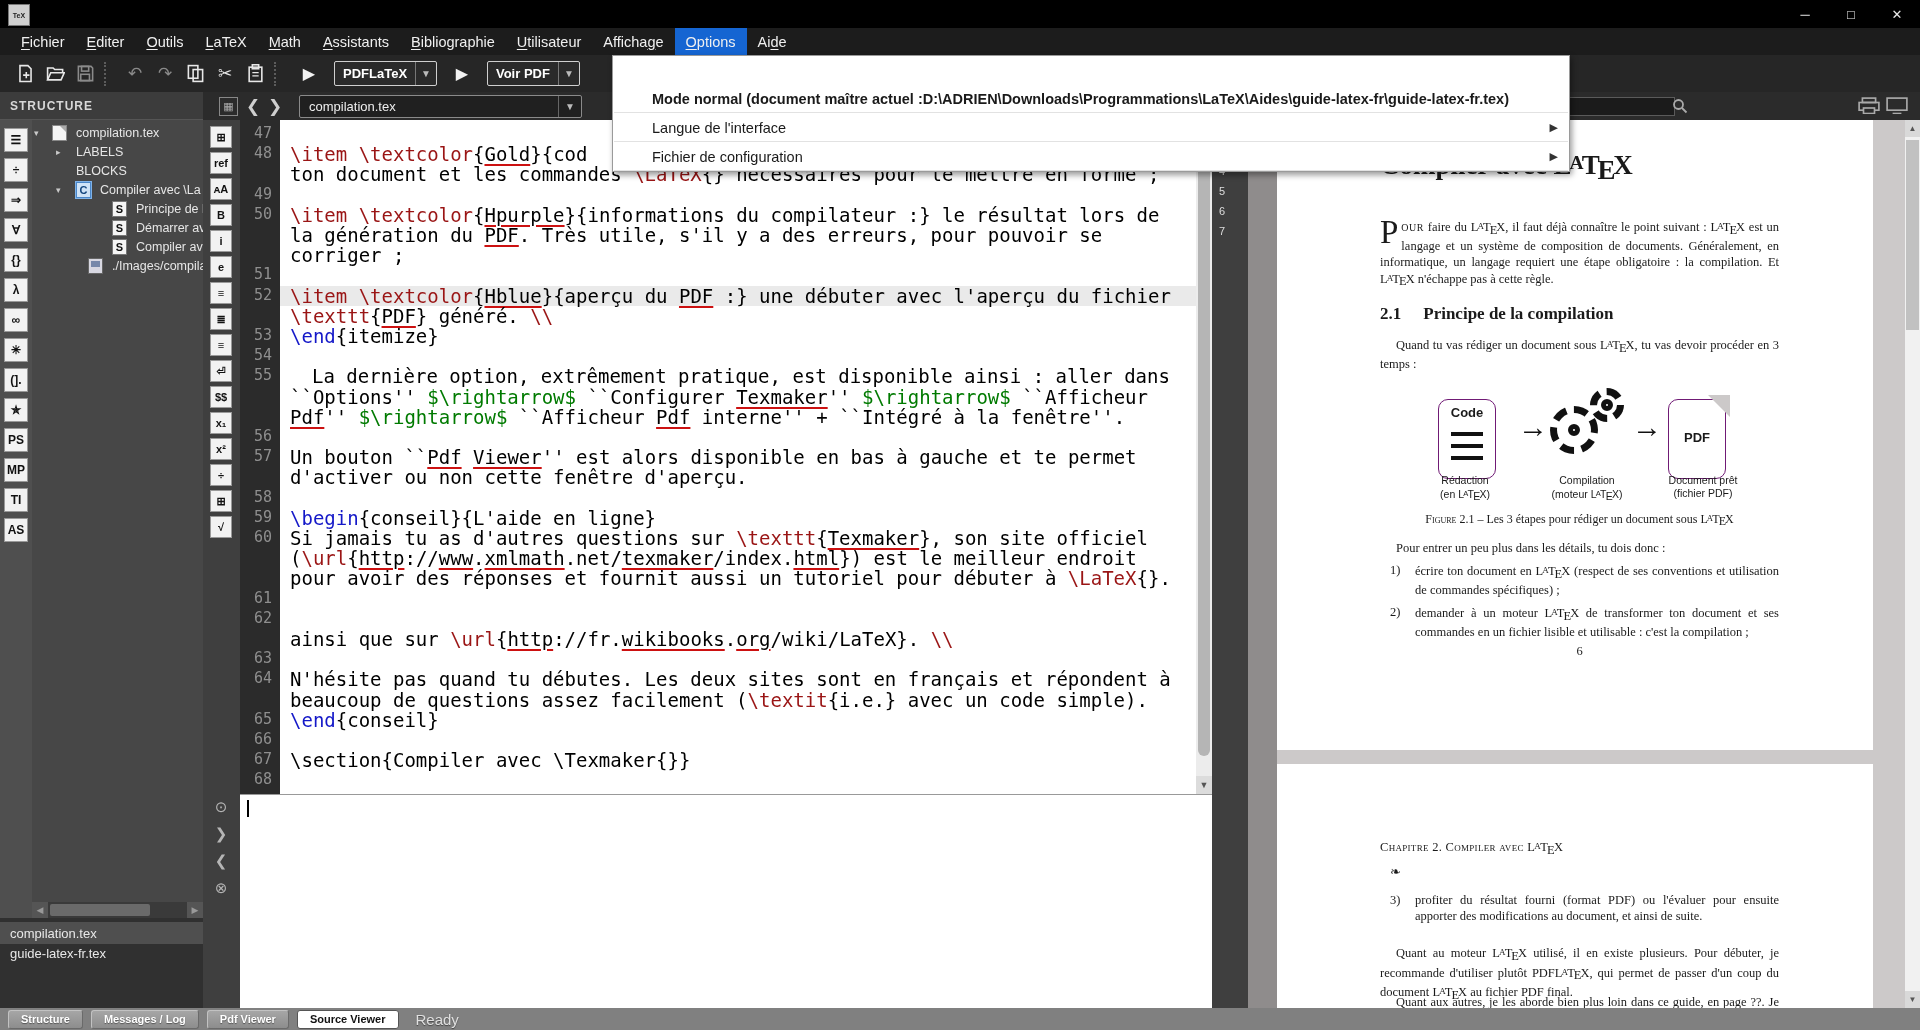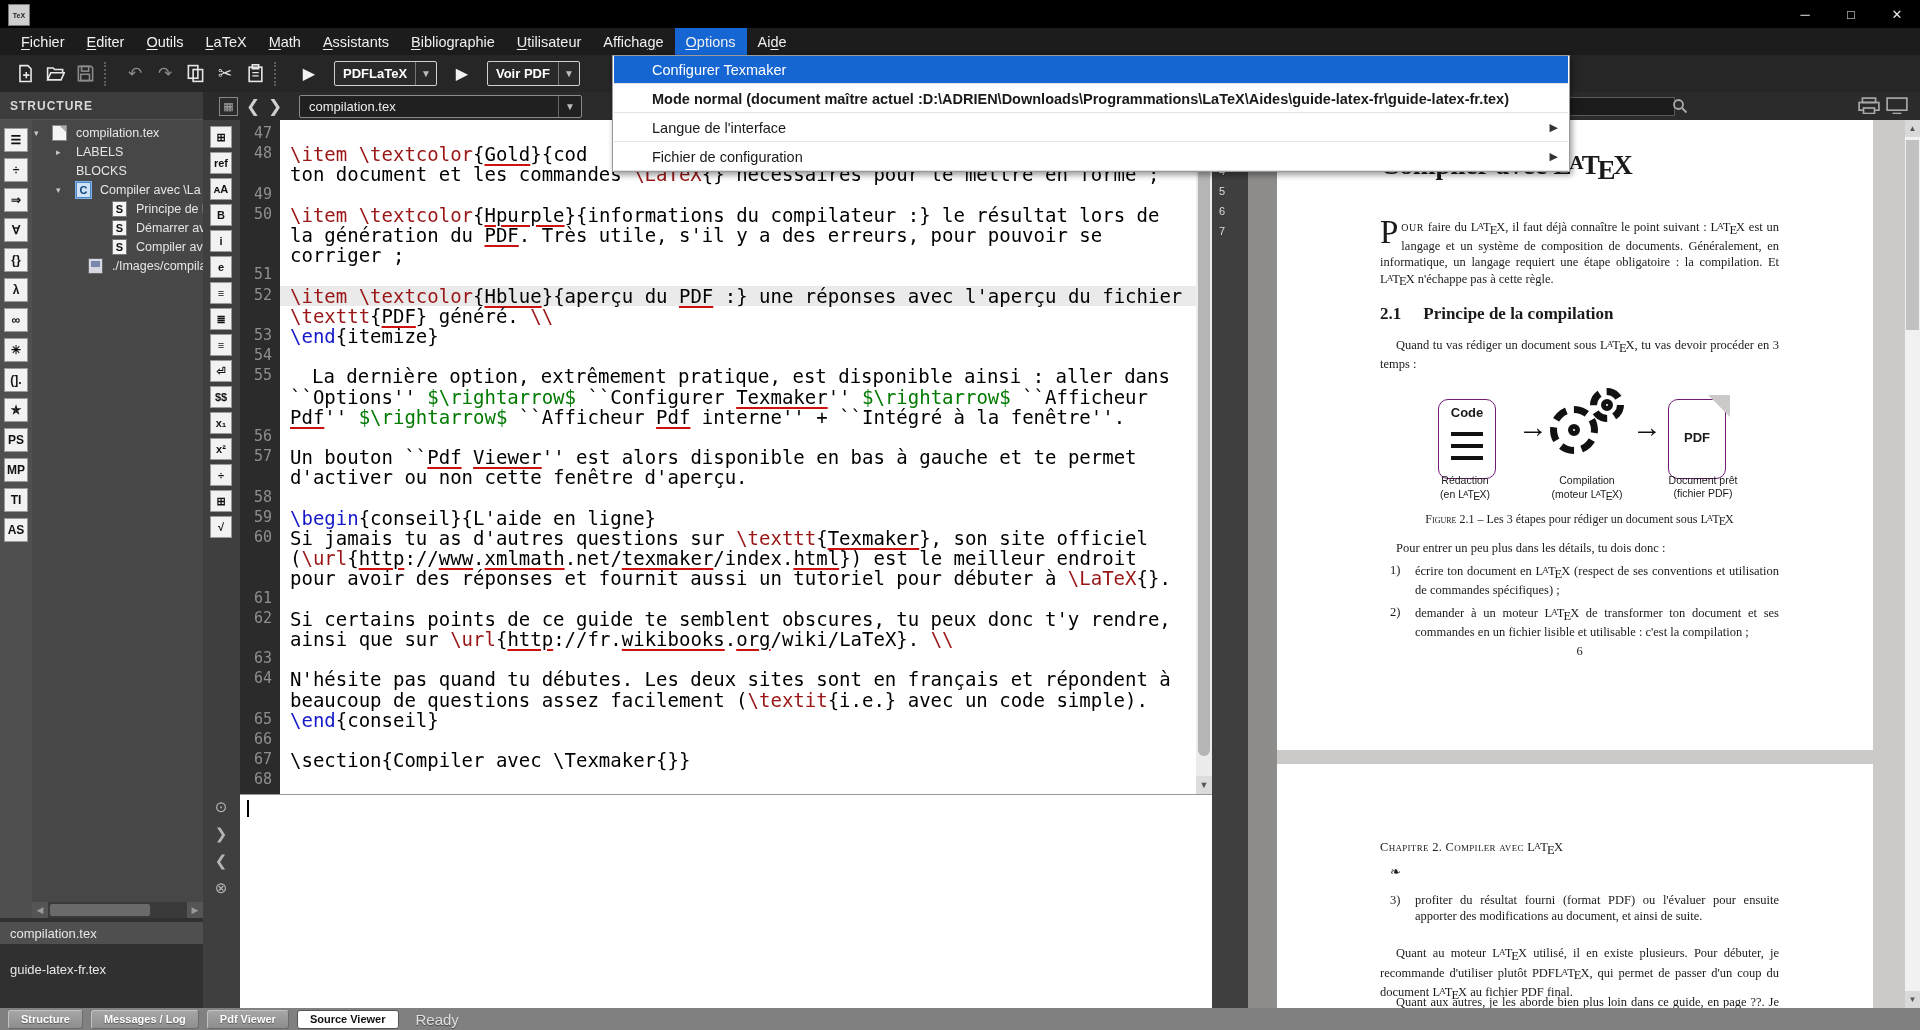--- a/index.html
+++ b/index.html
@@ -311,21 +311,21 @@
       </div>
     </div>
   <div class="abs hscroll">
     <div class="btn" style="left:0;">◀</div>
     <div class="thumb"></div>
     <div class="btn" style="right:0;">▶</div>
   </div>
 
   <div class="abs filelist">
       <div class="frow sel" style="top: 4px;">compilation.tex</div>
-      <div class="frow" style="top: 40px;">guide-latex-fr.tex</div>
+      <div class="frow" style="top: 24px;">guide-latex-fr.tex</div>
     </div>
 
   <div class="abs symcol2">
       <div class="symbox" style="top: 6px;">⊞</div>
       <div class="symbox" style="top: 32px;">ref</div>
       <div class="symbox" style="top: 58px;">ᴀA</div>
       <div class="symbox" style="top: 84px;">B</div>
       <div class="symbox" style="top: 110px;">i</div>
       <div class="symbox" style="top: 136px;">e</div>
       <div class="symbox" style="top: 162px;">≡</div>
@@ -370,37 +370,36 @@
     </div>
   <div class="abs editor">
       <div class="crow" style="top: 4px;"></div>
       <div class="crow" style="top: 24.2px;"><span class="sg-c">\item \textcolor</span><span class="sg-t">{</span><span class="sg-tu">Gold</span><span class="sg-t">}{cod</span></div>
       <div class="crow" style="top: 44.4px;"><span class="sg-t">ton document et les commandes </span><span class="sg-c">\LaTeX</span><span class="sg-t">{} nécessaires pour le mettre en forme ;</span></div>
       <div class="crow" style="top: 64.6px;"></div>
       <div class="crow" style="top: 84.8px;"><span class="sg-c">\item \textcolor</span><span class="sg-t">{</span><span class="sg-tu">Hpurple</span><span class="sg-t">}{informations du compilateur :} le résultat lors de</span></div>
       <div class="crow" style="top: 105px;"><span class="sg-t">la génération du </span><span class="sg-tu">PDF</span><span class="sg-t">. Très utile, s'il y a des erreurs, pour pouvoir se</span></div>
       <div class="crow" style="top: 125.2px;"><span class="sg-t">corriger ;</span></div>
       <div class="crow" style="top: 145.4px;"></div>
-      <div class="crow cur" style="top: 165.6px;"><span class="sg-c">\item \textcolor</span><span class="sg-t">{</span><span class="sg-tu">Hblue</span><span class="sg-t">}{aperçu du </span><span class="sg-tu">PDF</span><span class="sg-t"> :} une réponses avec l'aperçu du fichier</span></div>
+      <div class="crow cur" style="top: 165.6px;"><span class="sg-c">\item \textcolor</span><span class="sg-t">{</span><span class="sg-tu">Hblue</span><span class="sg-t">}{aperçu du </span><span class="sg-tu">PDF</span><span class="sg-t"> :} une débuter avec l'aperçu du fichier</span></div>
       <div class="crow" style="top: 185.8px;"><span class="sg-c">\texttt</span><span class="sg-t">{</span><span class="sg-tu">PDF</span><span class="sg-t">} généré. </span><span class="sg-c">\\</span></div>
       <div class="crow" style="top: 206px;"><span class="sg-b">\end</span><span class="sg-t">{itemize}</span></div>
       <div class="crow" style="top: 226.2px;"></div>
       <div class="crow" style="top: 246.4px; padding-left: 32px;"><span class="sg-t">La dernière option, extrêmement pratique, est disponible ainsi : aller dans</span></div>
       <div class="crow" style="top: 266.6px;"><span class="sg-t">``Options'' </span><span class="sg-m">$\rightarrow$</span><span class="sg-t"> ``Configurer </span><span class="sg-tu">Texmaker</span><span class="sg-t">'' </span><span class="sg-m">$\rightarrow$</span><span class="sg-t"> ``Afficheur</span></div>
       <div class="crow" style="top: 286.8px;"><span class="sg-tu">Pdf</span><span class="sg-t">'' </span><span class="sg-m">$\rightarrow$</span><span class="sg-t"> ``Afficheur </span><span class="sg-tu">Pdf</span><span class="sg-t"> interne'' + ``Intégré à la fenêtre''.</span></div>
       <div class="crow" style="top: 307px;"></div>
       <div class="crow" style="top: 327.2px;"><span class="sg-t">Un bouton ``</span><span class="sg-tu">Pdf</span><span class="sg-t"> </span><span class="sg-tu">Viewer</span><span class="sg-t">'' est alors disponible en bas à gauche et te permet</span></div>
       <div class="crow" style="top: 347.4px;"><span class="sg-t">d'activer ou non cette fenêtre d'aperçu.</span></div>
       <div class="crow" style="top: 367.6px;"></div>
       <div class="crow" style="top: 408px;"><span class="sg-t">Si jamais tu as d'autres questions sur </span><span class="sg-c">\texttt</span><span class="sg-t">{</span><span class="sg-tu">Texmaker</span><span class="sg-t">}, son site officiel</span></div>
       <div class="crow" style="top: 387.8px;"><span class="sg-b">\begin</span><span class="sg-t">{conseil}{L'aide en ligne}</span></div>
       <div class="crow" style="top: 428.2px;"><span class="sg-t">(</span><span class="sg-c">\url</span><span class="sg-t">{</span><span class="sg-tu">http</span><span class="sg-t">://</span><span class="sg-tu">www</span><span class="sg-t">.</span><span class="sg-tu">xmlmath</span><span class="sg-t">.net/</span><span class="sg-tu">texmaker</span><span class="sg-t">/index.</span><span class="sg-tu">html</span><span class="sg-t">}) est le meilleur endroit</span></div>
       <div class="crow" style="top: 448.4px;"><span class="sg-t">pour avoir des réponses et fournit aussi un tutoriel pour débuter à </span><span class="sg-c">\LaTeX</span><span class="sg-t">{}.</span></div>
       <div class="crow" style="top: 468.6px;"></div>
-      <div class="crow" style="top: 488.8px;"><span class="sg-t">Si certains points de ce guide te semblent obscures, tu peux donc t'y rendre,</span></div>
       <div class="crow" style="top: 509px;"><span class="sg-t">ainsi que sur </span><span class="sg-c">\url</span><span class="sg-t">{</span><span class="sg-tu">http</span><span class="sg-t">://fr.</span><span class="sg-tu">wikibooks</span><span class="sg-t">.</span><span class="sg-tu">org</span><span class="sg-t">/wiki/LaTeX}. </span><span class="sg-c">\\</span></div>
       <div class="crow" style="top: 529.2px;"></div>
       <div class="crow" style="top: 549.4px;"><span class="sg-t">N'hésite pas quand tu débutes. Les deux sites sont en français et répondent à</span></div>
       <div class="crow" style="top: 569.6px;"><span class="sg-t">beaucoup de questions assez facilement (</span><span class="sg-c">\textit</span><span class="sg-t">{i.e.} avec un code simple).</span></div>
       <div class="crow" style="top: 589.8px;"><span class="sg-b">\end</span><span class="sg-t">{conseil}</span></div>
       <div class="crow" style="top: 610px;"></div>
       <div class="crow" style="top: 630.2px;"><span class="sg-s">\section{Compiler avec \Texmaker{}}</span></div>
       <div class="crow" style="top: 650.4px;"></div>
     </div>
   <div class="abs vscroll">
@@ -479,23 +478,20 @@
     </div>
   </div>
 
   <div class="abs pdfscroll">
     <div class="btn" style="top:0;">▲</div>
     <div class="thumb"></div>
     <div class="btn" style="bottom:0;">▼</div>
   </div>
 
   <div class="abs dropmenu">
-      <div class="ditem sel" style="top: 0px;">
-        <span>Configurer Texmaker</span>
-      </div>
       <div class="ditem" style="top: 29px; font-weight: bold;">
         <span>Mode normal (document maître actuel :D:\ADRIEN\Downloads\Programmations\LaTeX\Aides\guide-latex-fr\guide-latex-fr.tex)</span>
       </div>
       <div class="ditem" style="top: 58px;">
         <span>Langue de l'interface</span>
         <span class="subarr">▶</span>
       </div>
       <div class="ditem" style="top: 87px;">
         <span>Fichier de configuration</span>
         <span class="subarr">▶</span>

